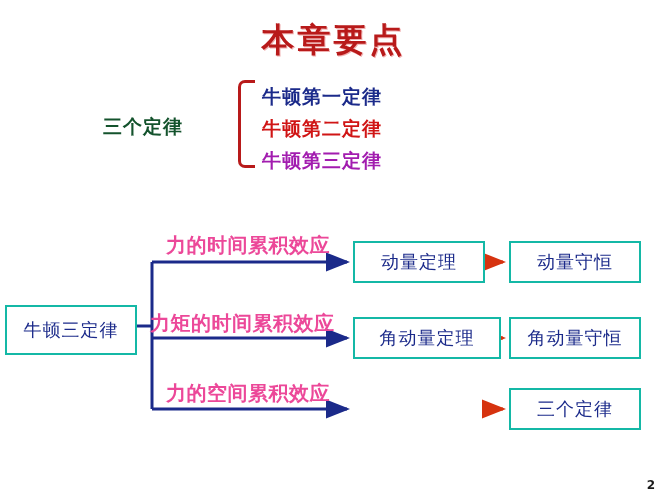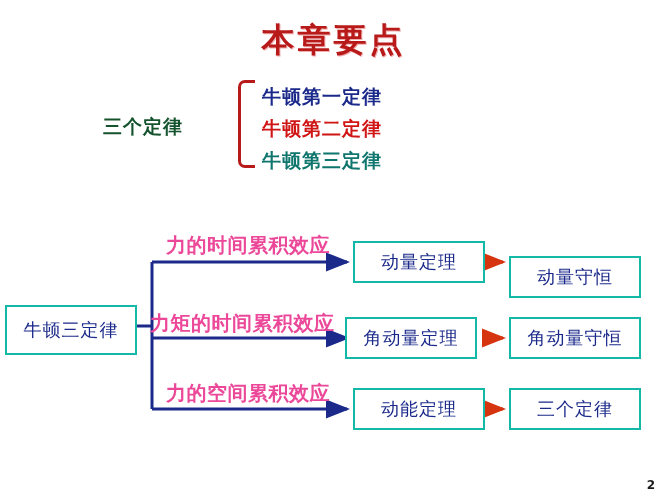--- a/index.html
+++ b/index.html
@@ -62,21 +62,21 @@
     position: absolute;
     left: 262px;
     font-size: 19px;
     font-weight: bold;
     font-family: "DejaVu Serif", "Liberation Serif", serif;
     letter-spacing: 1px;
     white-space: nowrap;
   }
   .law-1 { top: 84px;  color: #1b2a8a; }
   .law-2 { top: 116px; color: #d01515; font-family: Liberation Serif, serif; }
-  .law-3 { top: 148px; color: #0f766e; }
+  .law-3 { top: 148px; color: #a21caf; }
 
   
   .node-box {
     position: absolute;
     border: 2px solid #14b8a6;
     background: #ffffff;
     font-family: "DejaVu Serif", "Liberation Serif", serif;
     font-size: 18px;
     font-weight: normal;
     color: #1b2a8a;
@@ -86,23 +86,23 @@
     letter-spacing: 1px;
     box-sizing: border-box;
   }
   .root-box {
     left: 5px;
     top: 305px;
     width: 132px;
     height: 50px;
   }
   .mid-1 { left: 353px; top: 241px; width: 132px; height: 42px; }
-  .mid-2 { left: 345px; top: 317px; width: 132px; height: 42px; }
+  .mid-2 { left: 353px; top: 317px; width: 148px; height: 42px; }
   .mid-3 { left: 353px; top: 388px; width: 132px; height: 42px; }
-  .end-1 { left: 509px; top: 256px; width: 132px; height: 42px; }
+  .end-1 { left: 509px; top: 241px; width: 132px; height: 42px; }
   .end-2 { left: 509px; top: 317px; width: 132px; height: 42px; }
   .end-3 { left: 509px; top: 388px; width: 132px; height: 42px; }
 
   .edge-label {
     position: absolute;
     font-family: "DejaVu Serif", "Liberation Serif", serif;
     font-size: 20px;
     font-weight: bold;
     color: #ec4899;
     white-space: nowrap;
@@ -167,20 +167,19 @@
   </svg>
 
   <div class="edge-label el-1">力的时间累积效应</div>
   <div class="edge-label el-2">力矩的时间累积效应</div>
   <div class="edge-label el-3">力的空间累积效应</div>
 
   <div class="node-box root-box">牛顿三定律</div>
 
   <div class="node-box mid-1">动量定理</div>
   <div class="node-box mid-2">角动量定理</div>
-  <div class="node-box mid-3">动能定理</div>
 
   <div class="node-box end-1">动量守恒</div>
   <div class="node-box end-2">角动量守恒</div>
   <div class="node-box end-3">三个定律</div>
 
   <div class="page-number">2</div>
 </div>
 
 </body></html>

